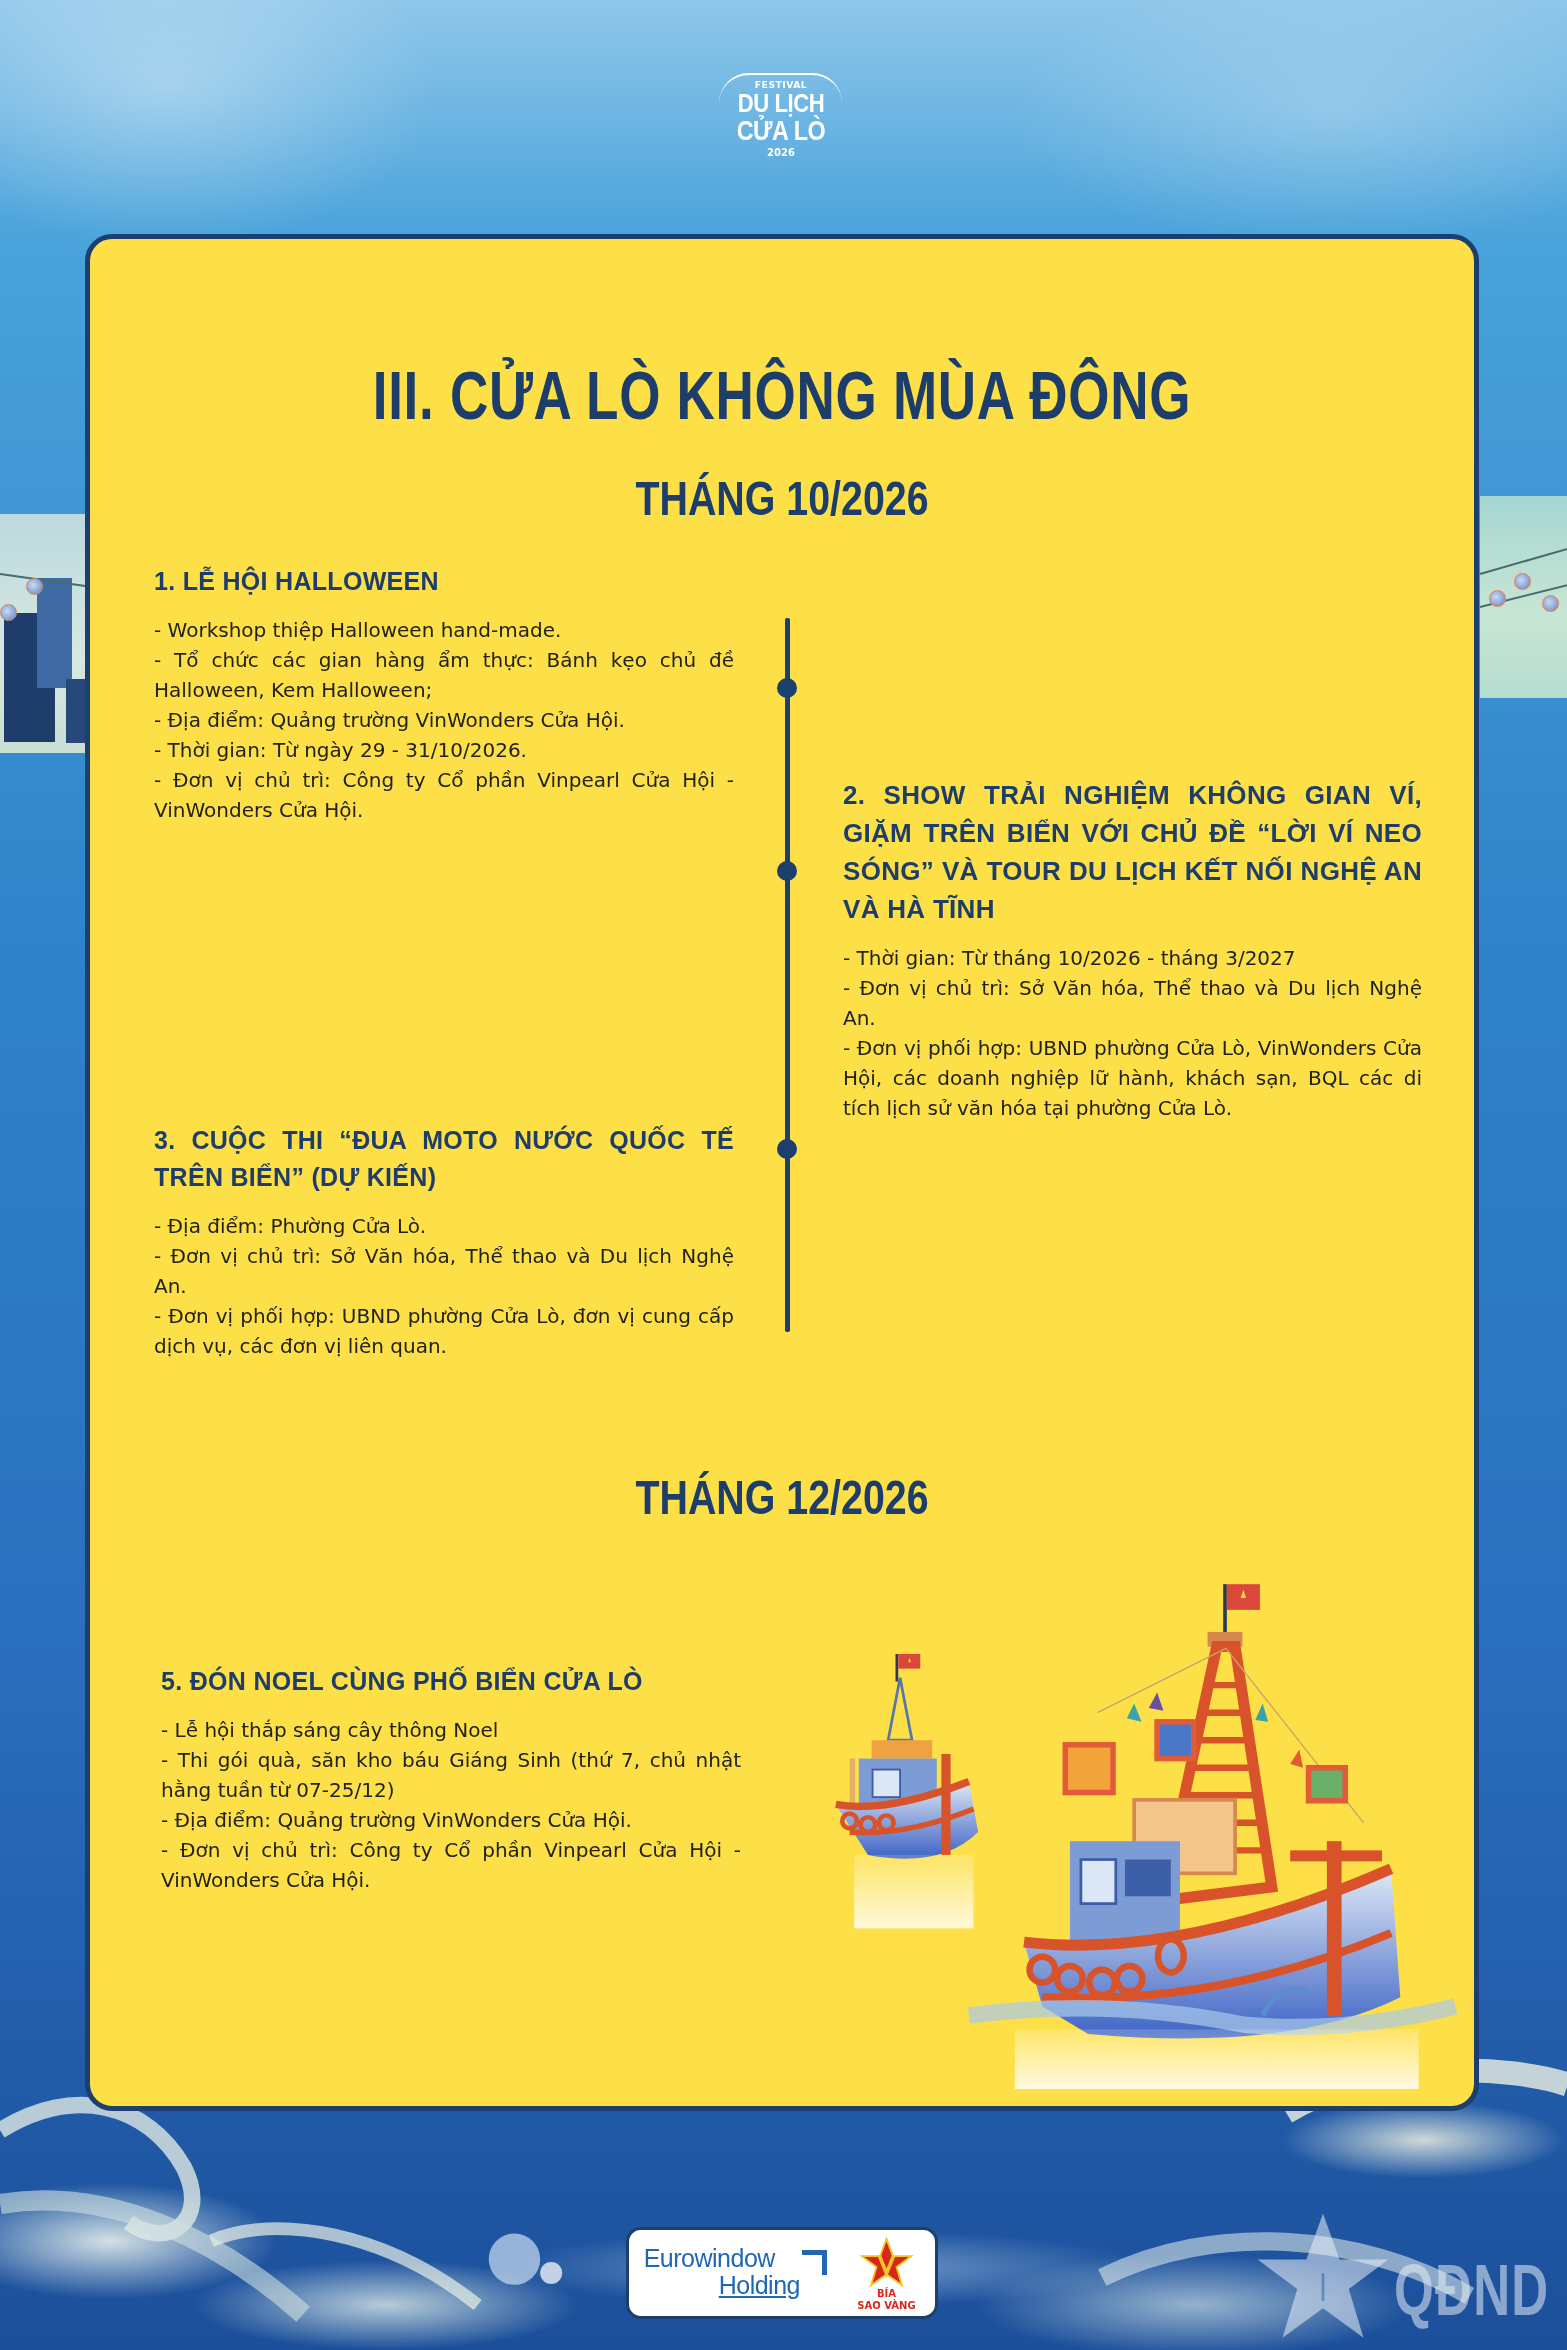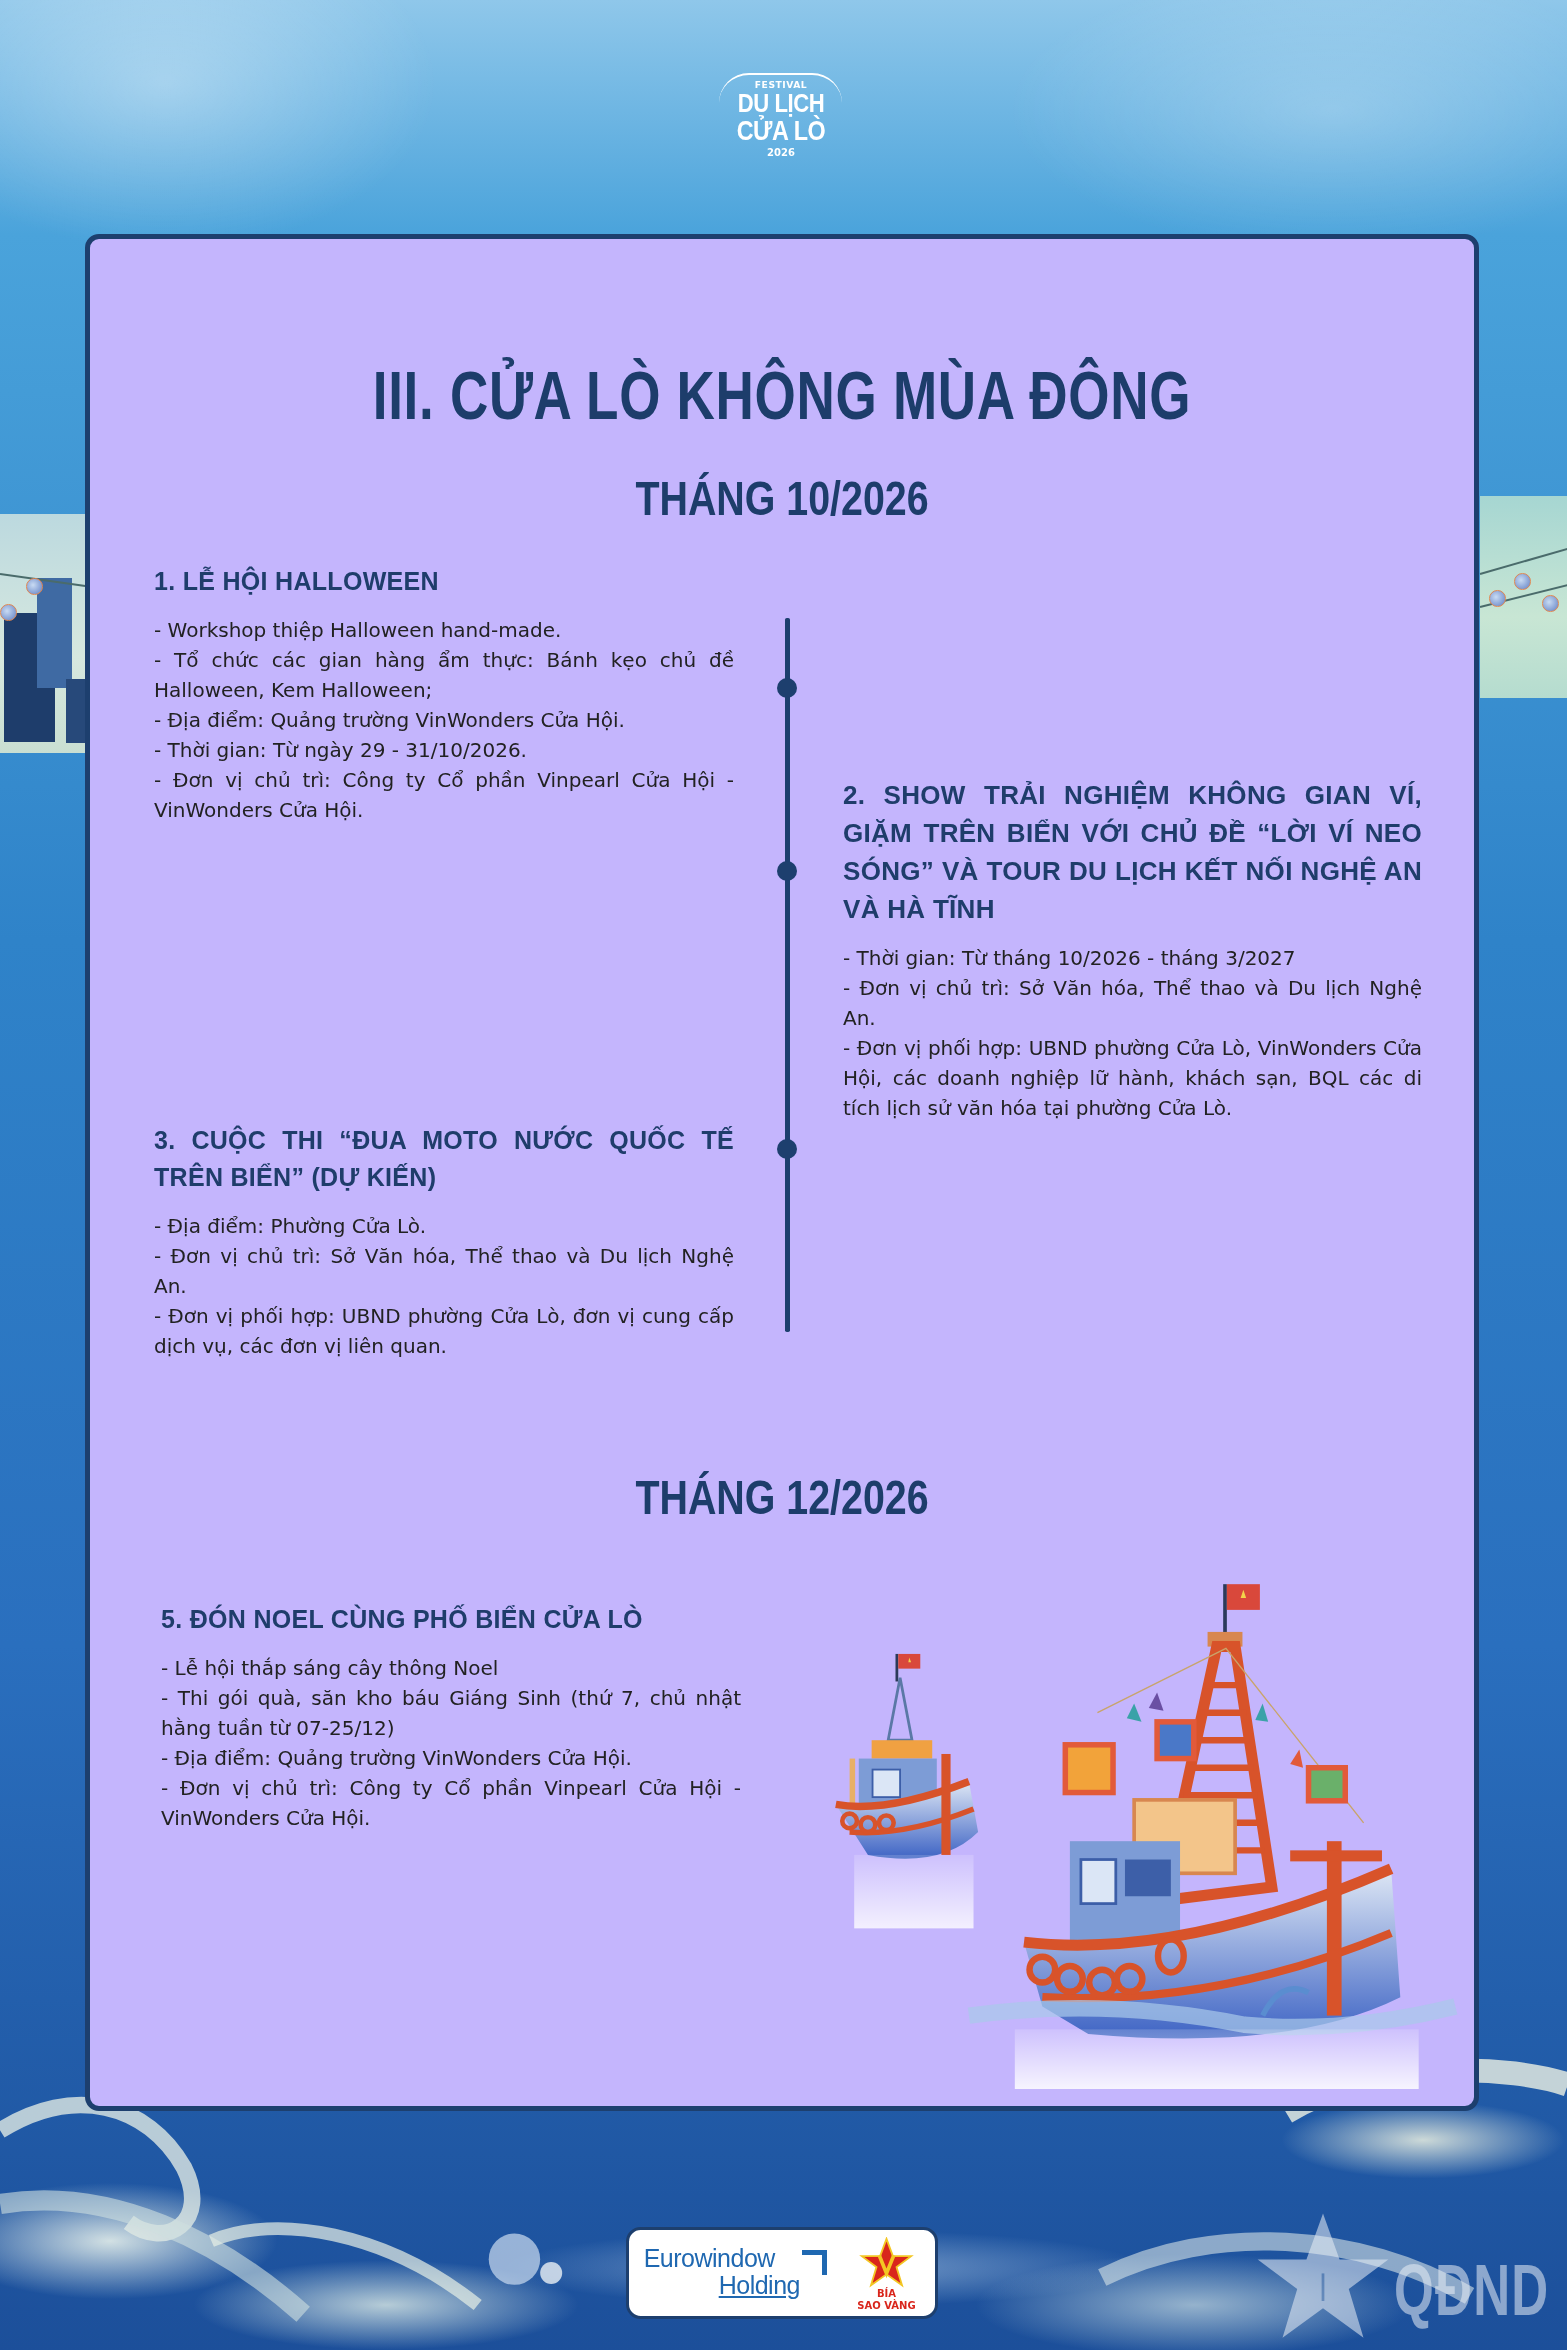--- a/index.html
+++ b/index.html
@@ -44,21 +44,21 @@
     position:absolute; left:7.3px; top:7.3px; width:123px; height:27.5px;
     border-top:2.8px solid #fff; border-radius:55px 55px 0 0;
   }
   .logo .fest { position:absolute; left:0; right:0; top:13px; font-size:9.2px; font-weight:bold; letter-spacing:0.5px; }
   .logo .l1 { position:absolute; left:0; right:0; top:24px; font-size:26px; font-weight:bold; font-family:"Liberation Sans", sans-serif; line-height:27.5px; letter-spacing:-0.5px; transform:scaleX(0.85); }
   .logo .l2 { position:absolute; left:0; right:0; top:50px; font-size:27.5px; font-weight:bold; font-family:"Liberation Sans", sans-serif; line-height:29px; letter-spacing:-0.5px; transform:scaleX(0.85); }
   .logo .yr { position:absolute; left:0; right:0; top:81px; font-size:10px; font-weight:bold; }
 
   .card {
     position:absolute; left:85px; top:234px; width:1384px; height:1867px;
-    background:#c4b5fd; border:5.5px solid #1d3f6e; border-radius:14px;
+    background:#fde047; border:5.5px solid #1d3f6e; border-radius:27px;
     box-sizing:content-box;
   }
   .headline {
     position:absolute; left:0; right:0; text-align:center; color:#1d3d6b;
     font-family:"Liberation Sans", sans-serif; font-weight:bold;
   }
   .main-title { top:115px; font-size:68px; letter-spacing:0.9px; transform:scaleX(0.78); transform-origin:center; line-height:83px; }
   .month-title { font-size:48px; transform:scaleX(0.82); transform-origin:center; line-height:55px; }
   .m10 { top:232px; }
   .m12 { top:1231px; }
@@ -71,21 +71,21 @@
   .sec .body { margin-top:14.7px; }
   .sec .line {
     font-family:"DejaVu Sans", sans-serif; font-size:20px; line-height:30px; color:#222;
     text-align:justify; text-align-last:left;
   }
   .s1 { left:64px; top:324px; width:580px; }
   .s2 { left:753px; top:537px; width:579px; }
   .s2 h3 { font-size:26px; line-height:38px; text-align-last:left; }
   .s3 { left:64px; top:858px; width:580px; }
   .s3 h3 { text-align-last:left;margin-top:25px; }
-  .s5 { left:71px; top:1362px; width:580px; }
+  .s5 { left:71px; top:1424px; width:580px; }
 
   .timeline { position:absolute; left:695px; top:379px; width:4.6px; height:714px; background:#1d3f6e; border-radius:1.8px; }
   .tl-dot { position:absolute; left:687px; width:20px; height:20px; border-radius:50%; background:#1d3f6e; }
 
   .boats { position:absolute; left:741px; top:1336px; width:643px; height:514px; }
 
   .sponsor {
     position:absolute; left:626px; top:2227px; width:312px; height:92px;
     background:#fff; border:3.7px solid #1d3f6e; border-radius:14.7px; box-sizing:border-box;
   }

